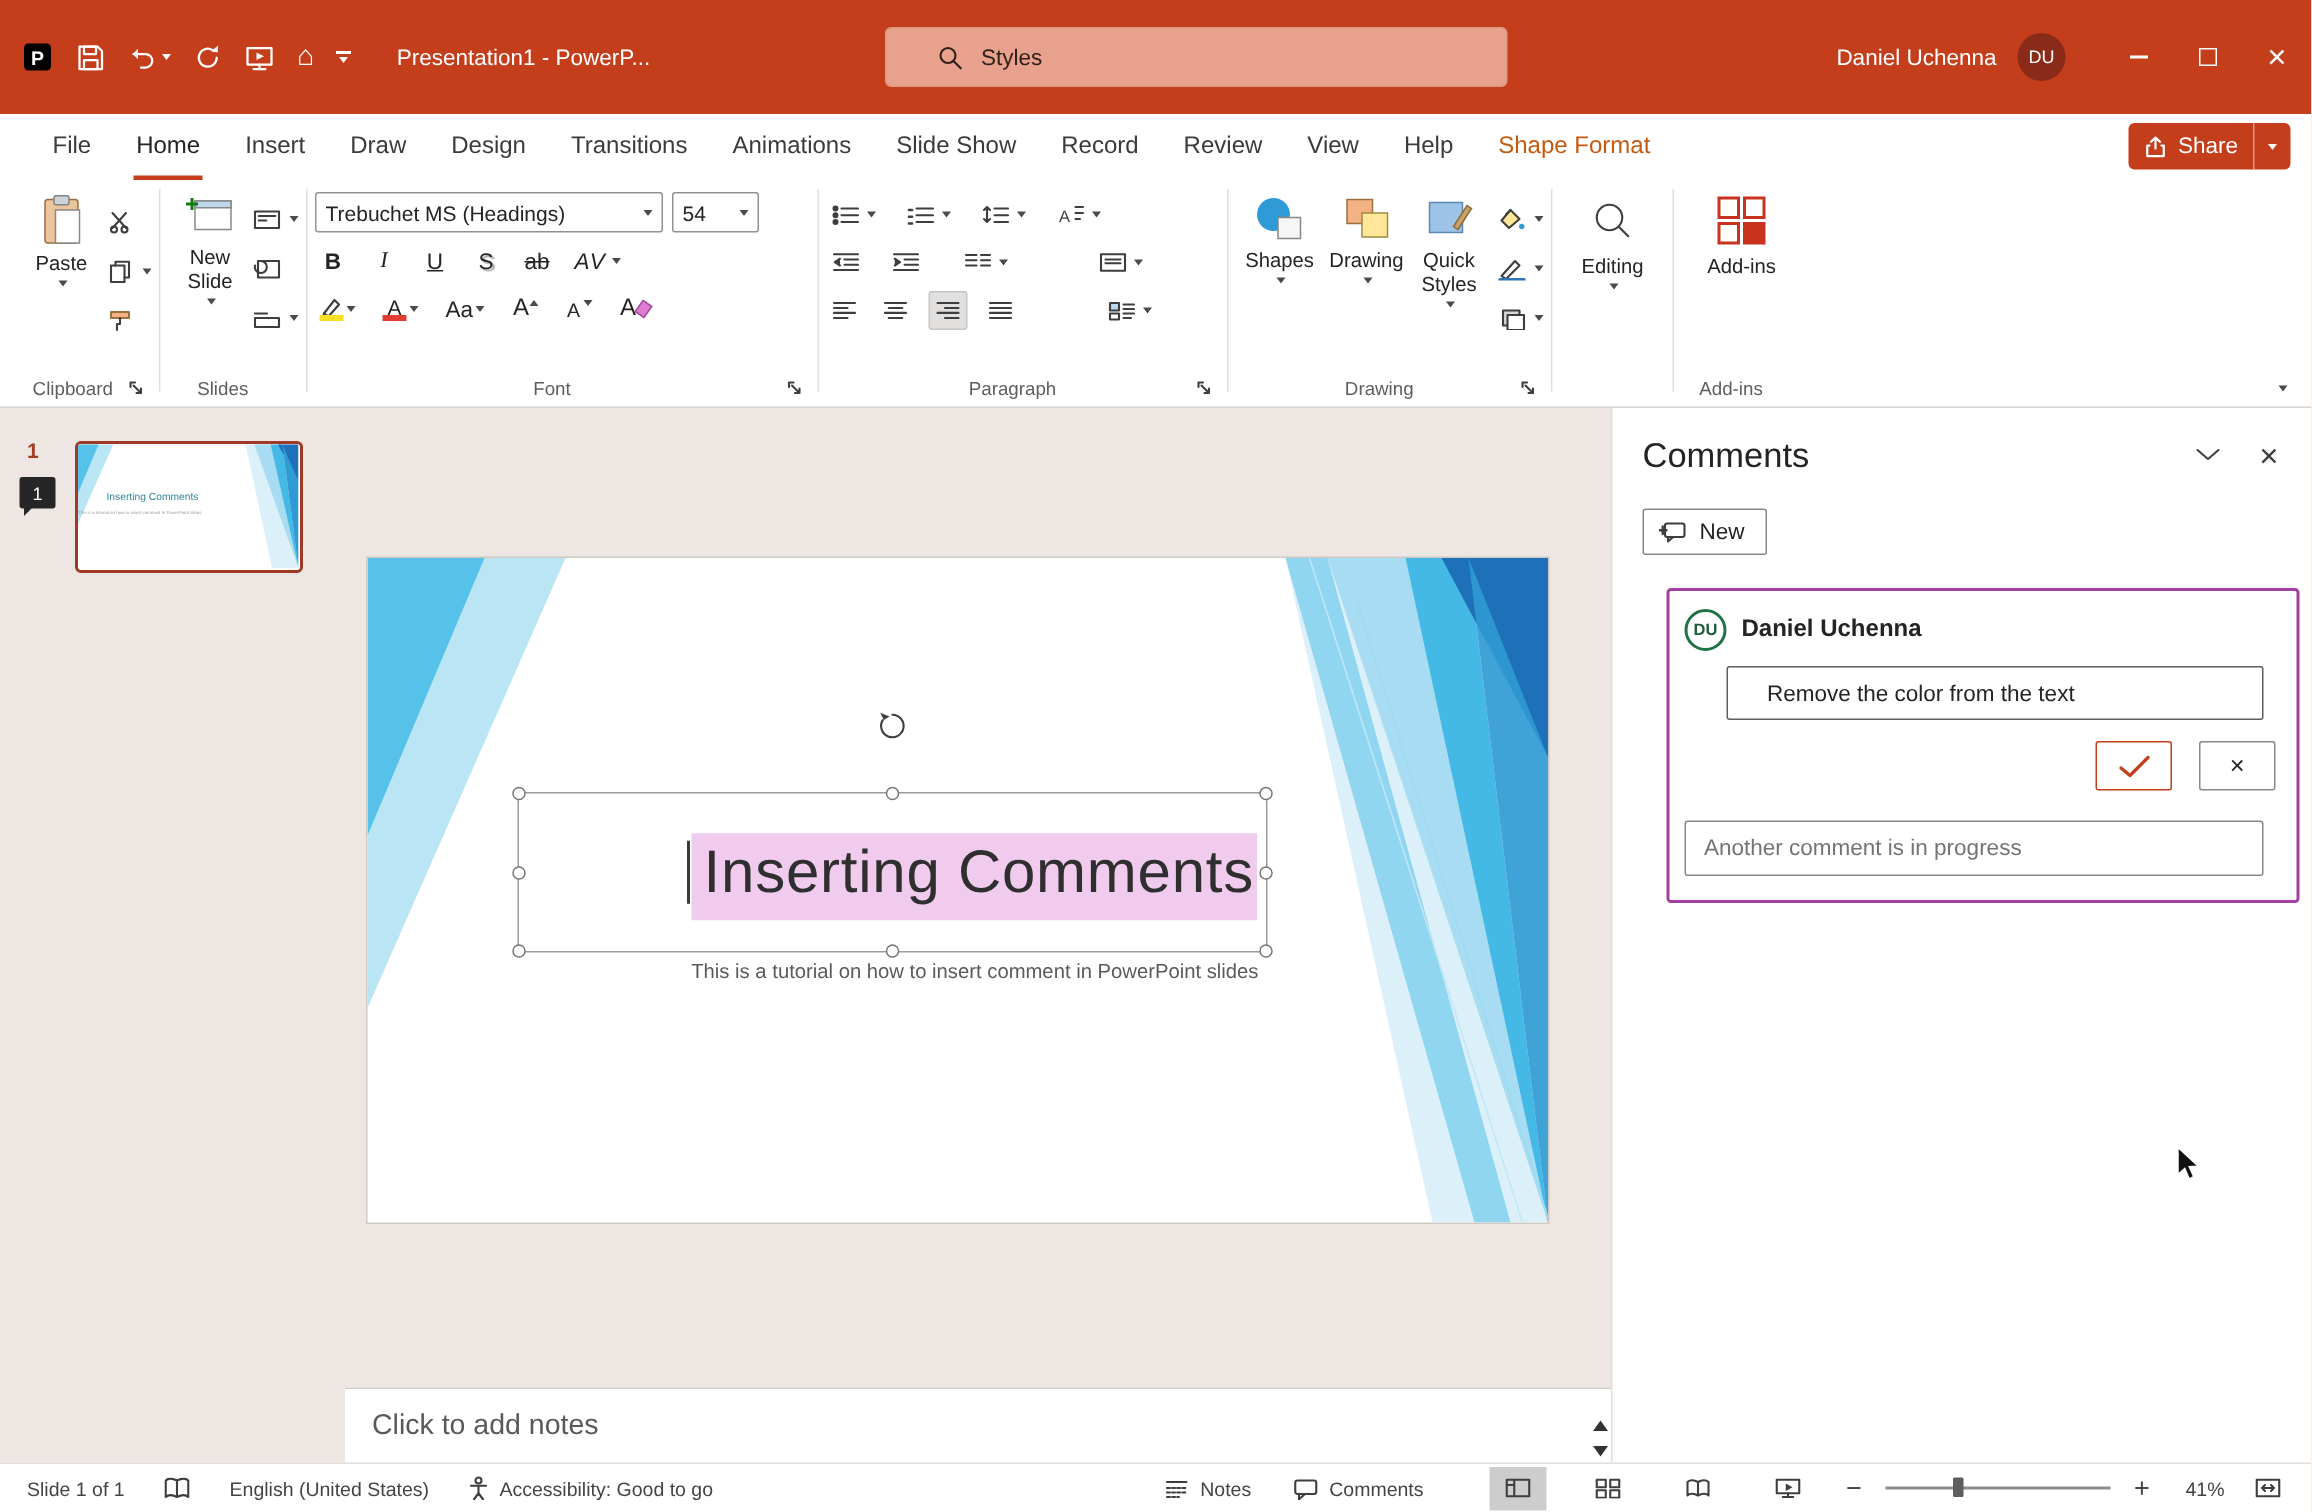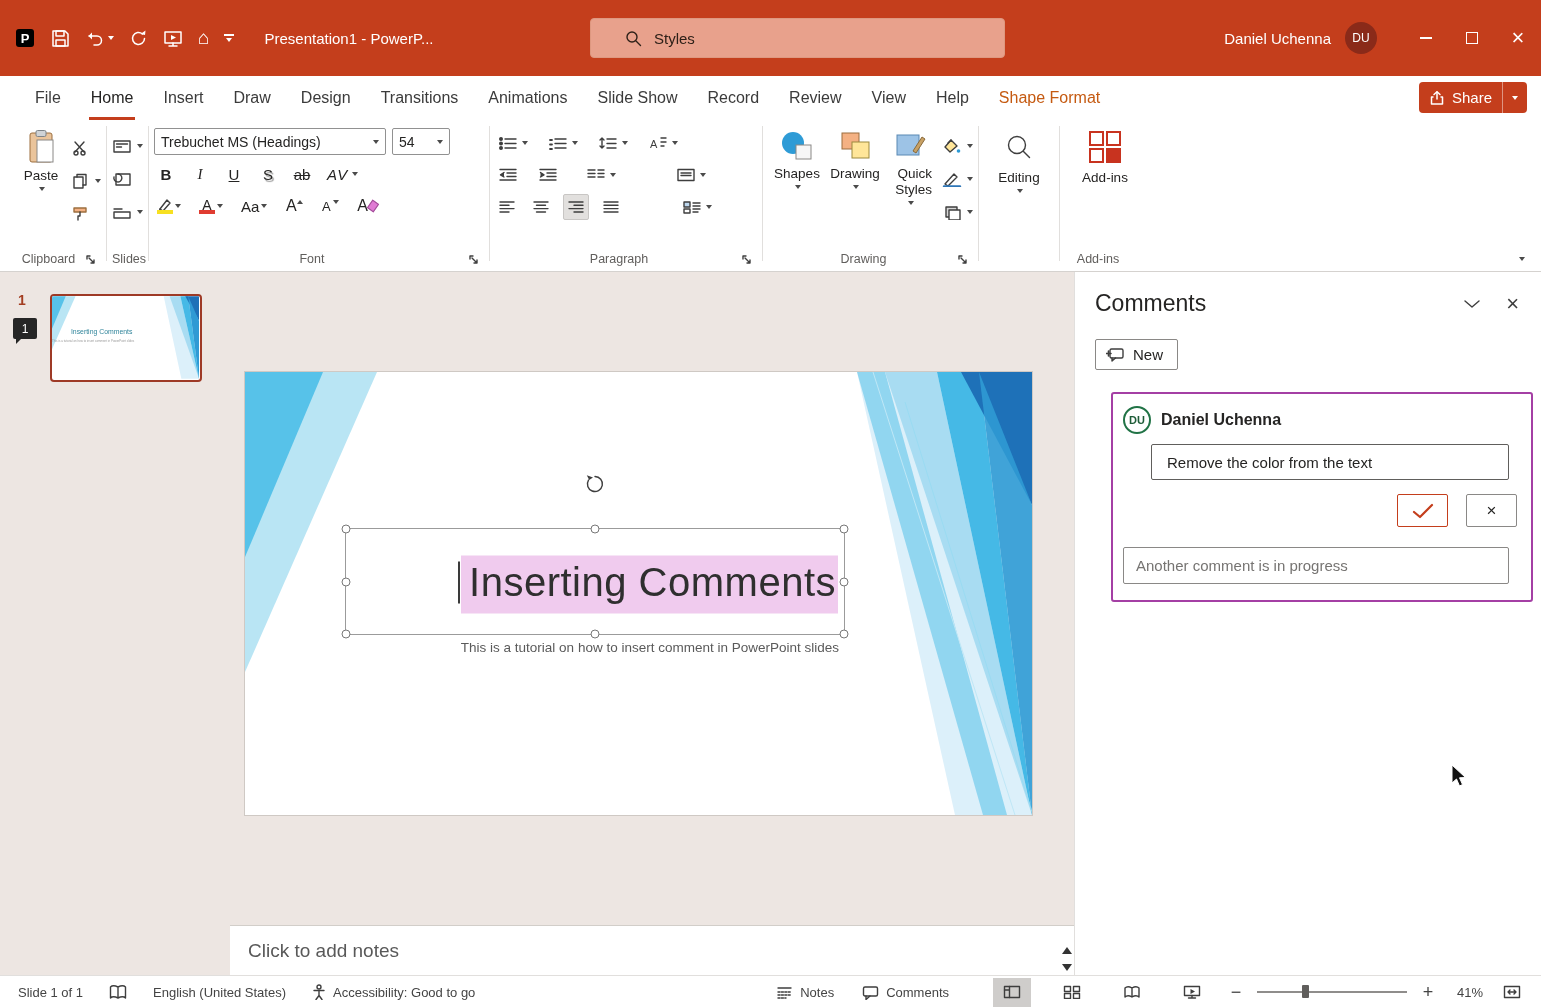--- a/index.html
+++ b/index.html
@@ -46,21 +46,21 @@
 
   
   .ribbon { position:absolute; top:120px; left:0; right:0; height:152px; background:#fff;
         border-bottom:1px solid #D5D2CF; display:flex; align-items:stretch; padding:2px 4px 0 10px; }
   .grp { position:relative; padding-bottom:24px; }
   .grplabel { position:absolute; bottom:5px; left:0; right:14px; text-align:center; font-size:12.5px; color:var(--gray); white-space:nowrap; }
   .vsep { width:1px; background:var(--line); margin:4px 5px 10px 5px; }
   .launcher { position:absolute; bottom:7px; right:4px; width:12px; height:12px; }
   .chev { width:0;height:0;border-left:3.5px solid transparent;border-right:3.5px solid transparent;border-top:4px solid #4a4a4a; margin-left:2px; flex:none; }
   .bigbtn { display:flex; flex-direction:column; align-items:center; padding-top:7px; gap:3px;
-        font-size:13.5px; color:#252423; text-align:right; line-height:1.18; }
+        font-size:13.5px; color:#252423; text-align:center; line-height:1.18; }
   .srow { display:flex; align-items:center; gap:3px; height:24px; }
   .lbtn { min-width:24px; height:26px; display:flex; align-items:center; justify-content:center;
         font-size:15px; color:#252423; padding:0 3px; }
   .ibtn { height:26px; display:flex; align-items:center; gap:2px; padding:0 3px; }
   .ibtn.sel { background:#E2E0DE; border:1px solid #C8C6C4; border-radius:2px; }
   .frow { display:flex; align-items:center; gap:6px; margin-top:6px; }
   .combo { height:27px; border:1px solid #919191; background:#fff; display:flex; align-items:center;
         padding:0 6px; font-size:14px; color:#252423; border-radius:2px; }
   .combo .sp { flex:1; }
   .colorbar { width:16px; height:4px; margin-top:-2px; }
@@ -103,21 +103,21 @@
   .pctrl { margin-left:auto; display:flex; align-items:center; gap:26px; padding-right:22px; }
   .newbtn { margin-top:22px; display:inline-flex; align-items:center; gap:8px; border:1px solid #8A8886;
         border-radius:2px; padding:6px 14px 6px 10px; font-size:15px; color:#252423; background:#fff; }
   .card { position:absolute; left:36px; top:120px; width:422px; border:2px solid var(--purple); border-radius:3px;
         padding:12px 12px 16px 10px; background:#fff; }
   .crow { display:flex; align-items:center; gap:10px; }
   .cavatar { width:28px; height:28px; border-radius:50%; border:2px solid #217346; color:#1e5c38;
         font-size:11px; display:flex; align-items:center; justify-content:center; font-weight:bold; }
   .cauthor { font-size:16px; font-weight:bold; color:#252423; }
   .cinput { margin:10px 2px 0 28px; width:358px; height:36px; border:1px solid #605E5C; border-radius:2px;
-        font-size:15px; color:#252423; padding:0 15px; font-family:"Liberation Sans",sans-serif; }
+        font-size:15px; color:#252423; padding:0 26px; font-family:"Liberation Sans",sans-serif; }
   .cbtns { display:flex; justify-content:flex-end; gap:18px; margin-top:14px; padding-right:2px; }
   .okbtn { width:51px; height:33px; border:1px solid #C43E1C; border-radius:2px; background:#fff;
         display:flex; align-items:center; justify-content:center; }
   .xbtn { width:51px; height:33px; border:1px solid #8A8886; border-radius:2px; background:#fff;
         display:flex; align-items:center; justify-content:center; font-size:17px; color:#252423; }
   .replyin { margin-top:20px; width:386px; height:37px; border:1px solid #8A8886; border-radius:2px;
         font-size:15px; padding:0 12px; color:#252423; font-family:"Liberation Sans",sans-serif; }
   .replyin::placeholder { color:#767472; }
   .mcursor { position:absolute; left:376px; top:492px; }
 
@@ -276,20 +276,31 @@
       <span class="grplabel">Clipboard</span>
       <span class="launcher">
         <svg width="12" height="12" class="ic">
             <path d="M2 5 V2 H5 M4 4 L9 9 M9 6 V9 H6"></path>
           </svg>
       </span>
     </div>
     <div class="vsep"></div>
 
     <div class="grp" style="display:flex;">
+      <div class="bigbtn" style="width:56px;">
+        <span style="display:flex;">
+          <svg width="34" height="32">
+              <rect x="7" y="5" width="24" height="19" fill="#fff" stroke="#8a8886"></rect>
+              <rect x="7" y="5" width="24" height="4.5" fill="#BDD7EE" stroke="#8a8886"></rect>
+              <path d="M5 3 v8 M1 7 h8" stroke="#107C10" stroke-width="2"></path>
+            </svg>
+        </span>
+        <span style="width:42px;">New Slide</span>
+        <span class="chev"></span>
+      </div>
       <div style="display:flex;flex-direction:column;gap:9px;margin-top:12px;">
         <div class="srow">
           <svg width="20" height="15" class="ic">
               <rect x="2" y="2" width="16" height="11"></rect>
               <path d="M4.5 5 h11 M4.5 8 h5"></path>
             </svg>
           <span class="chev"></span>
         </div>
         <div class="srow">
           <svg width="20" height="15" class="ic">

